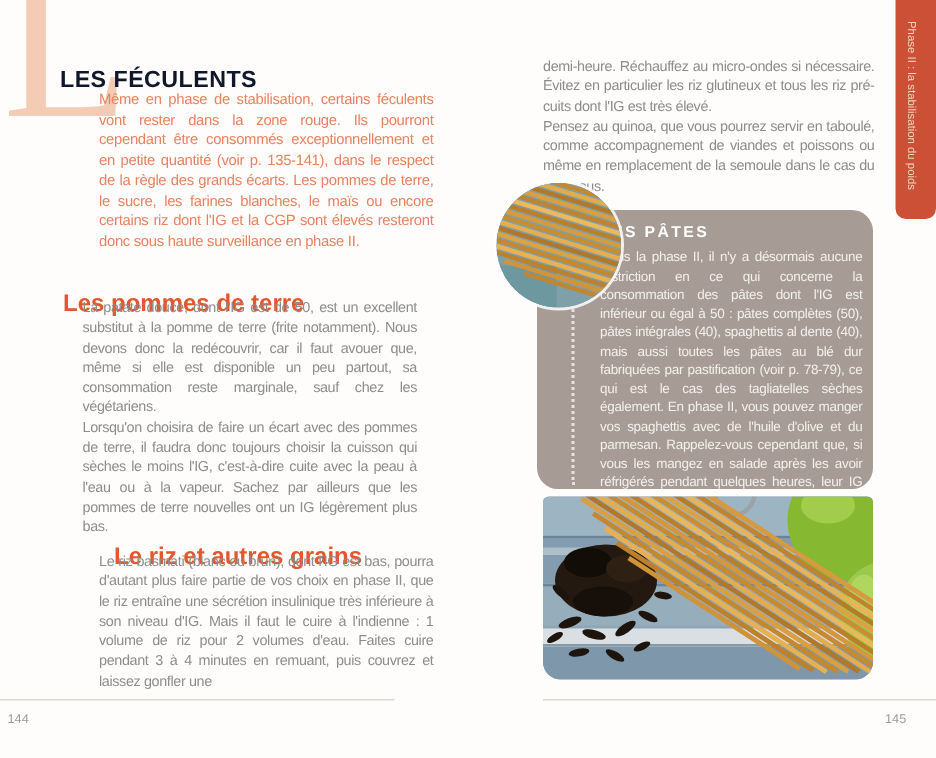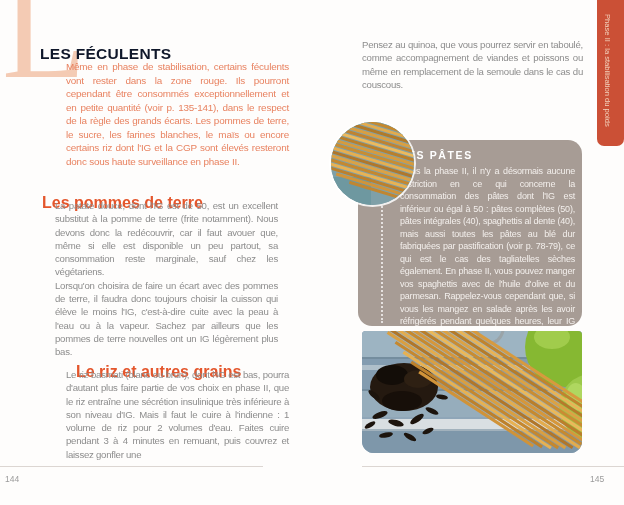--- a/index.html
+++ b/index.html
@@ -88,35 +88,36 @@
 <div>
   <div class="dropcap">L</div>
 
   <h1 class="title">LES FÉCULENTS</h1>
 
   <div class="intro">Même en phase de stabilisation, certains féculents vont rester dans la zone rouge. Ils pourront cependant être consommés exceptionnellement et en petite quantité (voir p. 135-141), dans le respect de la règle des grands écarts. Les pommes de terre, le sucre, les farines blanches, le maïs ou encore certains riz dont l'IG et la CGP sont élevés resteront donc sous haute surveillance en phase II.</div>
 
   <h2 class="sec-h s1">Les pommes de terre</h2>
   <div class="bodytext sec-b s1">
     <p>La patate douce, dont l'IG est de 50, est un excellent substitut à la pomme de terre (frite notamment). Nous devons donc la redécouvrir, car il faut avouer que, même si elle est disponible un peu partout, sa consommation reste marginale, sauf chez les végétariens.</p>
-    <p>Lorsqu'on choisira de faire un écart avec des pommes de terre, il faudra donc toujours choisir la cuisson qui élève le moins l'IG, c'est-à-dire cuite avec la peau à l'eau ou à la vapeur. Sachez par ailleurs que les pommes de terre nouvelles ont un IG légèrement plus bas.</p>
+    <p>Lorsqu'on choisira de faire un écart avec des pommes de terre, il faudra donc toujours choisir la cuisson qui sèches le moins l'IG, c'est-à-dire cuite avec la peau à l'eau ou à la vapeur. Sachez par ailleurs que les pommes de terre nouvelles ont un IG légèrement plus bas.</p>
   </div>
 
   <h2 class="sec-h s2">Le riz et autres grains</h2>
   <div class="bodytext sec-b s2">
     <p>Le riz basmati (blanc ou brun), dont l'IG est bas, pourra d'autant plus faire partie de vos choix en phase II, que le riz entraîne une sécrétion insulinique très inférieure à son niveau d'IG. Mais il faut le cuire à l'indienne : 1 volume de riz pour 2 volumes d'eau. Faites cuire pendant 3 à 4 minutes en remuant, puis couvrez et laissez gonfler une</p>
   </div>
 
   <div class="rule left"></div>
   <div class="pagenum left">144</div>
 </div>
 
 <div>
 
   <div class="bodytext rp-top">
+    <p>demi-heure. Réchauffez au micro-ondes si nécessaire. Évitez en particulier les riz glutineux et tous les riz pré-cuits dont l'IG est très élevé.</p>
     <p>Pensez au quinoa, que vous pourrez servir en taboulé, comme accompagnement de viandes et poissons ou même en remplacement de la semoule dans le cas du couscous.</p>
   </div>
 
   <div class="tab">
     <div class="tab-label">Phase II : la stabilisation du poids</div>
   </div>
 
   <div class="pasta-box">
     <div class="pasta-dotted"></div>
     <div class="pasta-content">

